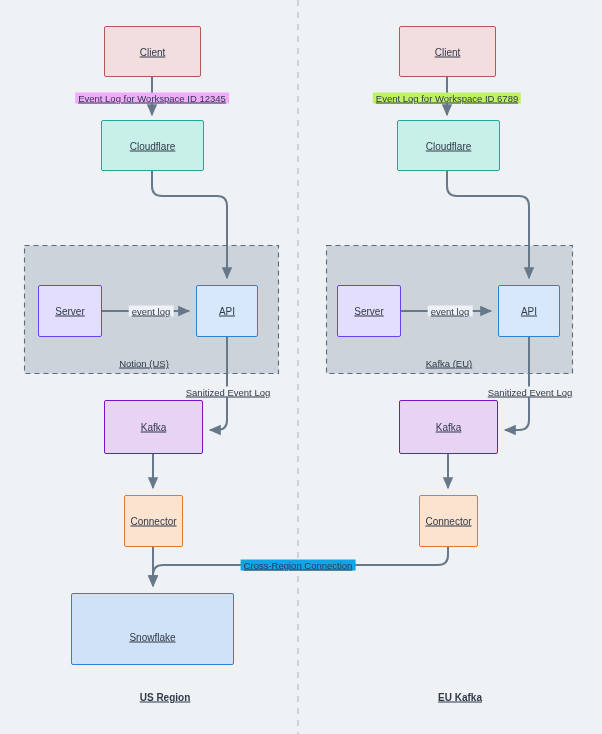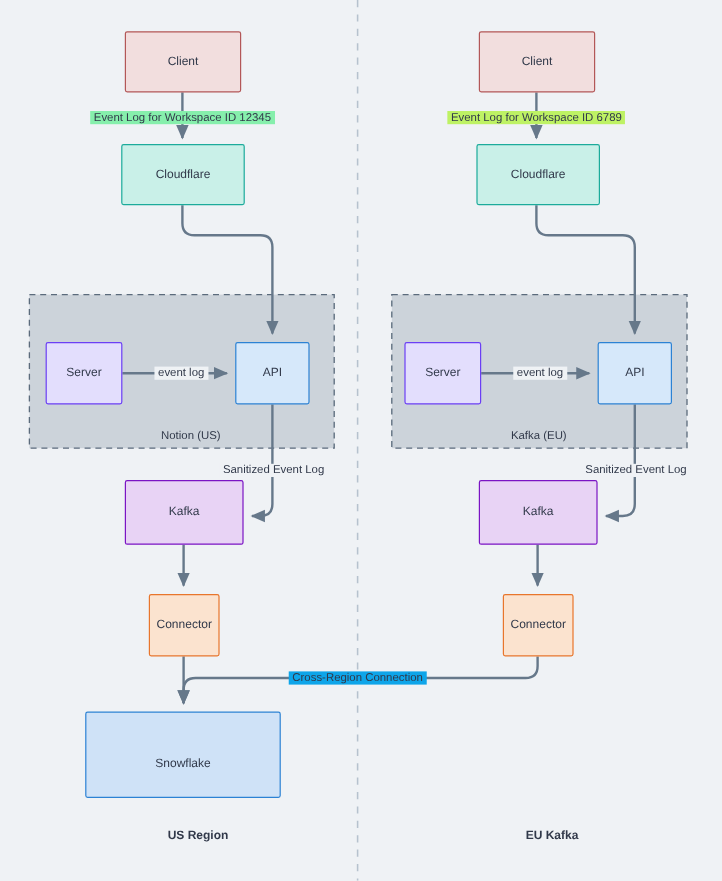--- a/index.html
+++ b/index.html
@@ -19,20 +19,21 @@
     left: 0;
     top: 0;
     width: 602px;
     height: 734px;
   }
   .node-label, .edge-label, .region-label, .group-label {
     position: absolute;
     color: #31394a;
     white-space: nowrap;
     pointer-events: none;
+    text-decoration: underline;
   }
   .node-label {
     font-size: 10px;
     transform: translate(-50%, -50%);
   }
   .edge-label {
     font-size: 9.5px;
     transform: translate(-50%, -50%);
     background: #eff2f5;
     padding: 0 3px;
@@ -79,21 +80,21 @@
       <path d="M 447 77 L 447 115" fill="none" stroke="#66788a" stroke-width="2" stroke-linecap="butt" marker-end="url(#arrowhead)"></path>
       <path d="M 447 171 L 447 186 Q 447 196 457 196 L 519 196 Q 529 196 529 206 L 529 278" fill="none" stroke="#66788a" stroke-width="2" stroke-linecap="butt" marker-end="url(#arrowhead)"></path>
       <path d="M 401 311 L 491 311" fill="none" stroke="#66788a" stroke-width="2" stroke-linecap="butt" marker-end="url(#arrowhead)"></path>
       <path d="M 529 337 L 529 420 Q 529 430 519 430 L 505 430" fill="none" stroke="#66788a" stroke-width="2" stroke-linecap="butt" marker-end="url(#arrowhead)"></path>
       <path d="M 448 454 L 448 488" fill="none" stroke="#66788a" stroke-width="2" stroke-linecap="butt" marker-end="url(#arrowhead)"></path>
       <path d="M 448 547 L 448 555 Q 448 565 438 565 L 163 565 Q 153 565 153 575 L 153 586" fill="none" stroke="#66788a" stroke-width="2" stroke-linecap="butt" marker-end="url(#arrowhead)"></path>
     </g>
 </svg>
 
 <div id="overlay">
-    <div class="group-label" style="left: 159px; top: 363px; color: rgb(49, 57, 74);">Notion (US)</div>
+    <div class="group-label" style="left: 144px; top: 363px; color: rgb(49, 57, 74);">Notion (US)</div>
     <div class="group-label" style="left: 449px; top: 363px; color: rgb(49, 57, 74);">Kafka (EU)</div>
     <div class="node-box" style="left: 104px; top: 26px; width: 97px; height: 51px; background: rgb(242, 222, 222); border: 1.4px solid rgb(179, 87, 87);"></div>
     <div class="node-label" style="left: 152.5px; top: 51.5px; color: rgb(49, 57, 74);">Client</div>
     <div class="node-box" style="left: 101px; top: 120px; width: 103px; height: 51px; background: rgb(201, 240, 232); border: 1.4px solid rgb(28, 171, 155);"></div>
     <div class="node-label" style="left: 152.5px; top: 145.5px; color: rgb(49, 57, 74);">Cloudflare</div>
     <div class="node-box" style="left: 38px; top: 285px; width: 64px; height: 52px; background: rgb(227, 222, 253); border: 1.4px solid rgb(107, 63, 245);"></div>
     <div class="node-label" style="left: 70px; top: 311px; color: rgb(49, 57, 74);">Server</div>
     <div class="node-box" style="left: 196px; top: 285px; width: 62px; height: 52px; background: rgb(214, 232, 250); border: 1.4px solid rgb(44, 130, 212);"></div>
     <div class="node-label" style="left: 227px; top: 311px; color: rgb(49, 57, 74);">API</div>
     <div class="node-box" style="left: 104px; top: 400px; width: 99px; height: 54px; background: rgb(232, 211, 245); border: 1.4px solid rgb(123, 20, 196);"></div>
@@ -107,21 +108,21 @@
     <div class="node-box" style="left: 397px; top: 120px; width: 103px; height: 51px; background: rgb(201, 240, 232); border: 1.4px solid rgb(28, 171, 155);"></div>
     <div class="node-label" style="left: 448.5px; top: 145.5px; color: rgb(49, 57, 74);">Cloudflare</div>
     <div class="node-box" style="left: 337px; top: 285px; width: 64px; height: 52px; background: rgb(227, 222, 253); border: 1.4px solid rgb(107, 63, 245);"></div>
     <div class="node-label" style="left: 369px; top: 311px; color: rgb(49, 57, 74);">Server</div>
     <div class="node-box" style="left: 498px; top: 285px; width: 62px; height: 52px; background: rgb(214, 232, 250); border: 1.4px solid rgb(44, 130, 212);"></div>
     <div class="node-label" style="left: 529px; top: 311px; color: rgb(49, 57, 74);">API</div>
     <div class="node-box" style="left: 399px; top: 400px; width: 99px; height: 54px; background: rgb(232, 211, 245); border: 1.4px solid rgb(123, 20, 196);"></div>
     <div class="node-label" style="left: 448.5px; top: 427px; color: rgb(49, 57, 74);">Kafka</div>
     <div class="node-box" style="left: 419px; top: 495px; width: 59px; height: 52px; background: rgb(251, 227, 207); border: 1.4px solid rgb(232, 118, 44);"></div>
     <div class="node-label" style="left: 448.5px; top: 521px; color: rgb(49, 57, 74);">Connector</div>
-    <div class="edge-label" style="left: 152px; top: 98px; color: rgb(49, 57, 74); background: #86efac;">Event Log for Workspace ID 12345</div>
+    <div class="edge-label" style="left: 152px; top: 98px; color: rgb(49, 57, 74); background: #f0abfc;">Event Log for Workspace ID 12345</div>
     <div class="edge-label" style="left: 151px; top: 311px; color: rgb(49, 57, 74); background: rgb(239, 242, 245);">event log</div>
     <div class="edge-label" style="left: 228px; top: 392px; color: rgb(49, 57, 74); background: rgb(239, 242, 245);">Sanitized Event Log</div>
     <div class="edge-label" style="left: 447px; top: 98px; color: rgb(49, 57, 74); background: #bef264;">Event Log for Workspace ID 6789</div>
     <div class="edge-label" style="left: 450px; top: 311px; color: rgb(49, 57, 74); background: rgb(239, 242, 245);">event log</div>
     <div class="edge-label" style="left: 530px; top: 392px; color: rgb(49, 57, 74); background: rgb(239, 242, 245);">Sanitized Event Log</div>
     <div class="edge-label" style="left: 298px; top: 565px; color: rgb(49, 57, 74); background: #0ea5e9;">Cross-Region Connection</div>
     <div class="region-label" style="left: 152px; top: 697px; color: rgb(49, 57, 74);">US Region</div>
     <div class="region-label" style="left: 447px; top: 697px; color: rgb(49, 57, 74);">EU Kafka</div>
   </div>
 

